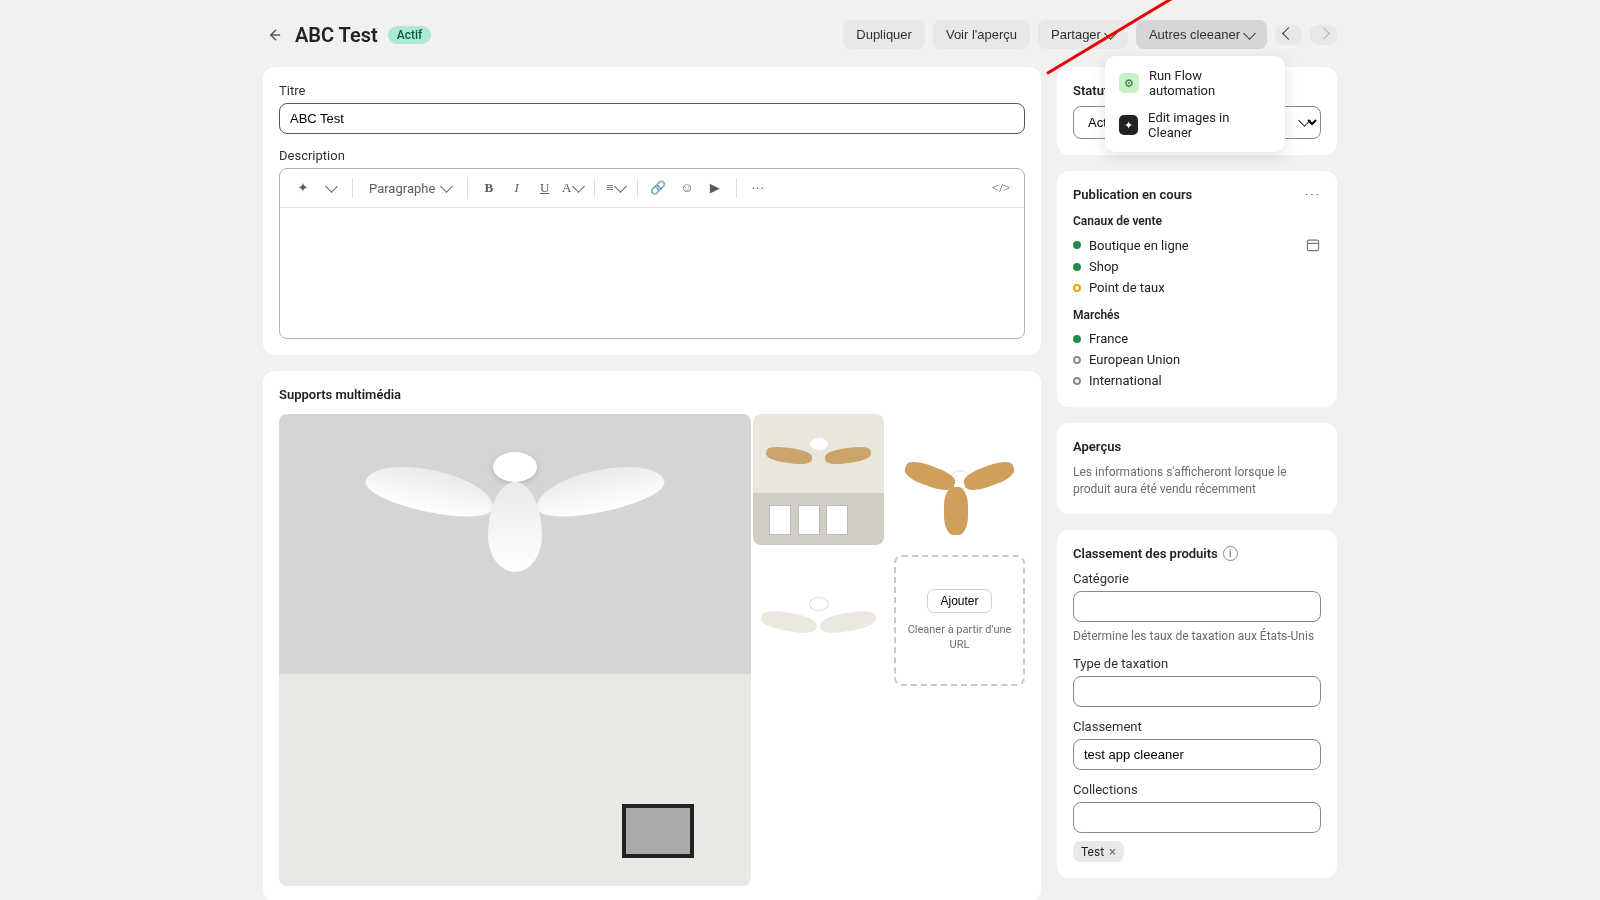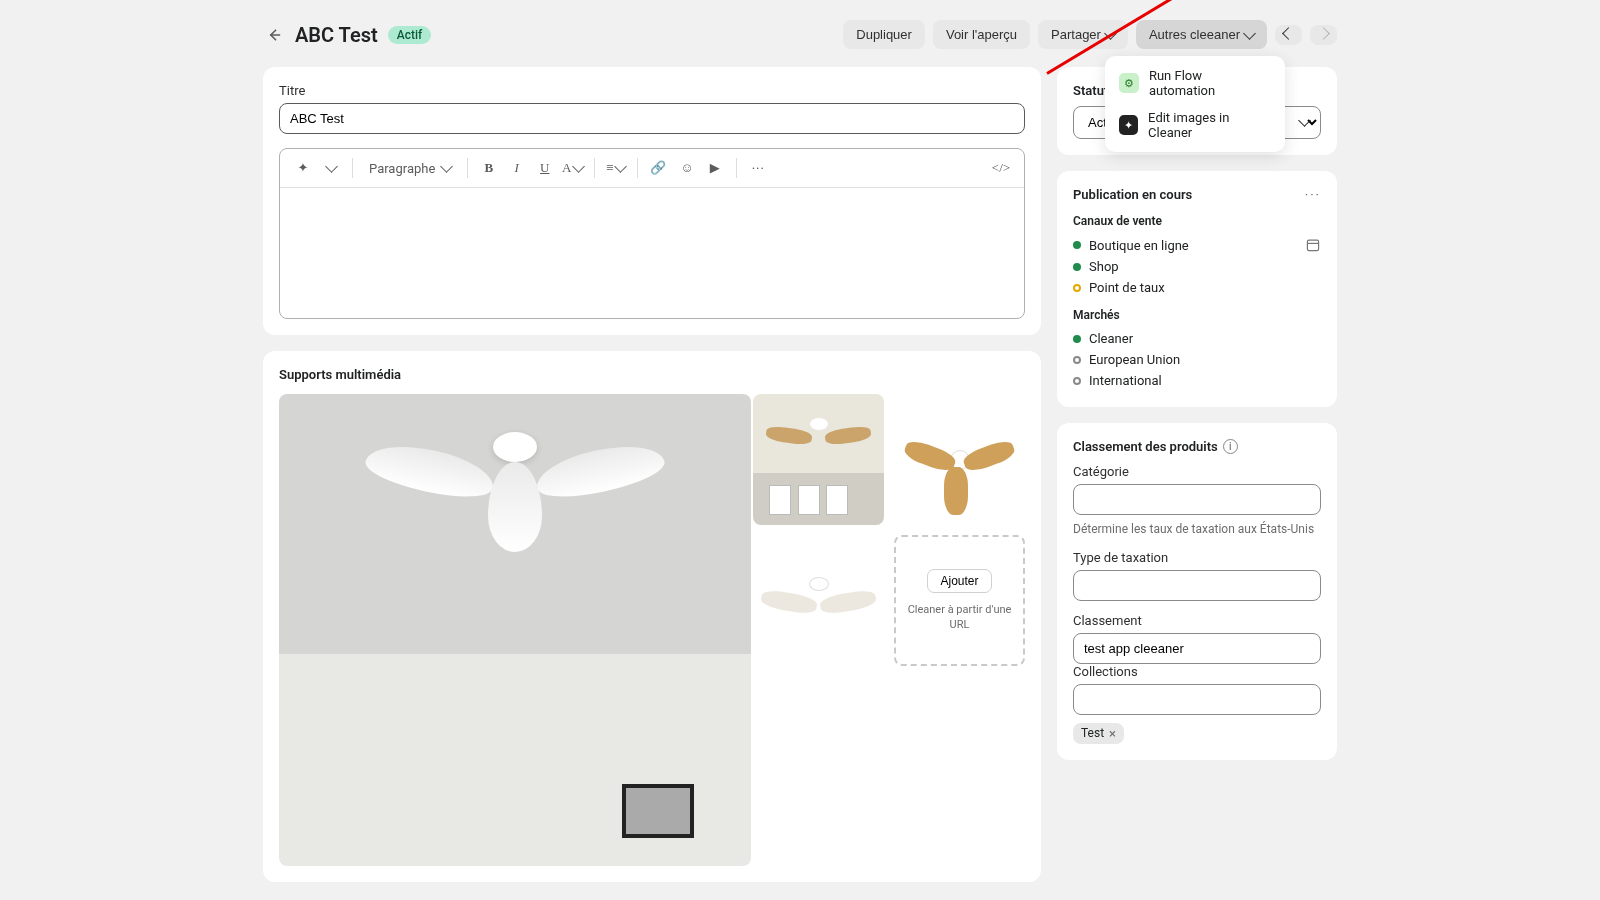--- a/index.html
+++ b/index.html
@@ -250,20 +250,21 @@
       <div class="arrow-line"></div>
 
     </div>
   </div>
 
   <div class="columns">
     <div class="main-col">
       <div class="card">
         <label class="label">Titre</label>
         <input class="input" style="margin-bottom: 14px; border-color: rgb(90, 90, 90);" value="ABC Test">
+        <label class="label">Description</label>
         <div class="rte">
           <div class="rte-toolbar">
             <div class="rte-btn">✦</div>
             <div class="rte-btn">
                 <span class="chev"></span>
               </div>
             <div class="rte-sep"></div>
             <div class="rte-btn txt"><span>Paragraphe</span>&nbsp;&nbsp;<span class="chev"></span></div>
             <div class="rte-sep"></div>
             <div class="rte-btn" style="font-weight:700">B</div>
@@ -360,49 +361,53 @@
             <span class="dot green"></span>
             <span>Shop</span>
           </div>
         <div class="chan">
             <span class="dot yellow"></span>
             <span>Point de taux</span>
           </div>
         <div class="pub-sub">Marchés</div>
         <div class="chan">
             <span class="dot green"></span>
-            <span>Cleaner</span>
+            <span>France</span>
           </div>
         <div class="chan">
             <span class="dot gray"></span>
             <span>European Union</span>
           </div>
         <div class="chan">
             <span class="dot gray"></span>
             <span>International</span>
           </div>
       </div>
 
+      <div class="card">
+        <div class="side-heading">Aperçus</div>
+        <div class="help-text" style="margin-top:4px">Les informations s'afficheront lorsque le produit aura été vendu récemment</div>
+      </div>
 
       <div class="card">
         <div class="side-heading" style="display:flex;align-items:center">
           <span>Classement des produits</span>
           <span class="info-circ">i</span>
         </div>
         <label class="label" style="margin-top:8px">Catégorie</label>
         <input class="input" style="">
         <div class="help-text">Détermine les taux de taxation aux États-Unis</div>
 
         <label class="label" style="margin-top:12px">Type de taxation</label>
         <input class="input" style="">
 
         <label class="label" style="margin-top:12px">Classement</label>
         <input class="input" value="test app cleeaner" style="">
 
-        <label class="label" style="margin-top:0">Collections</label>
+        <label class="label" style="margin-top:12px">Collections</label>
         <input class="input" style="">
         <span class="tag-chip">
           <span>Test</span>
           <span class="tag-x">×</span>
         </span>
       </div>
     </div>
   </div>
 </div>
 

